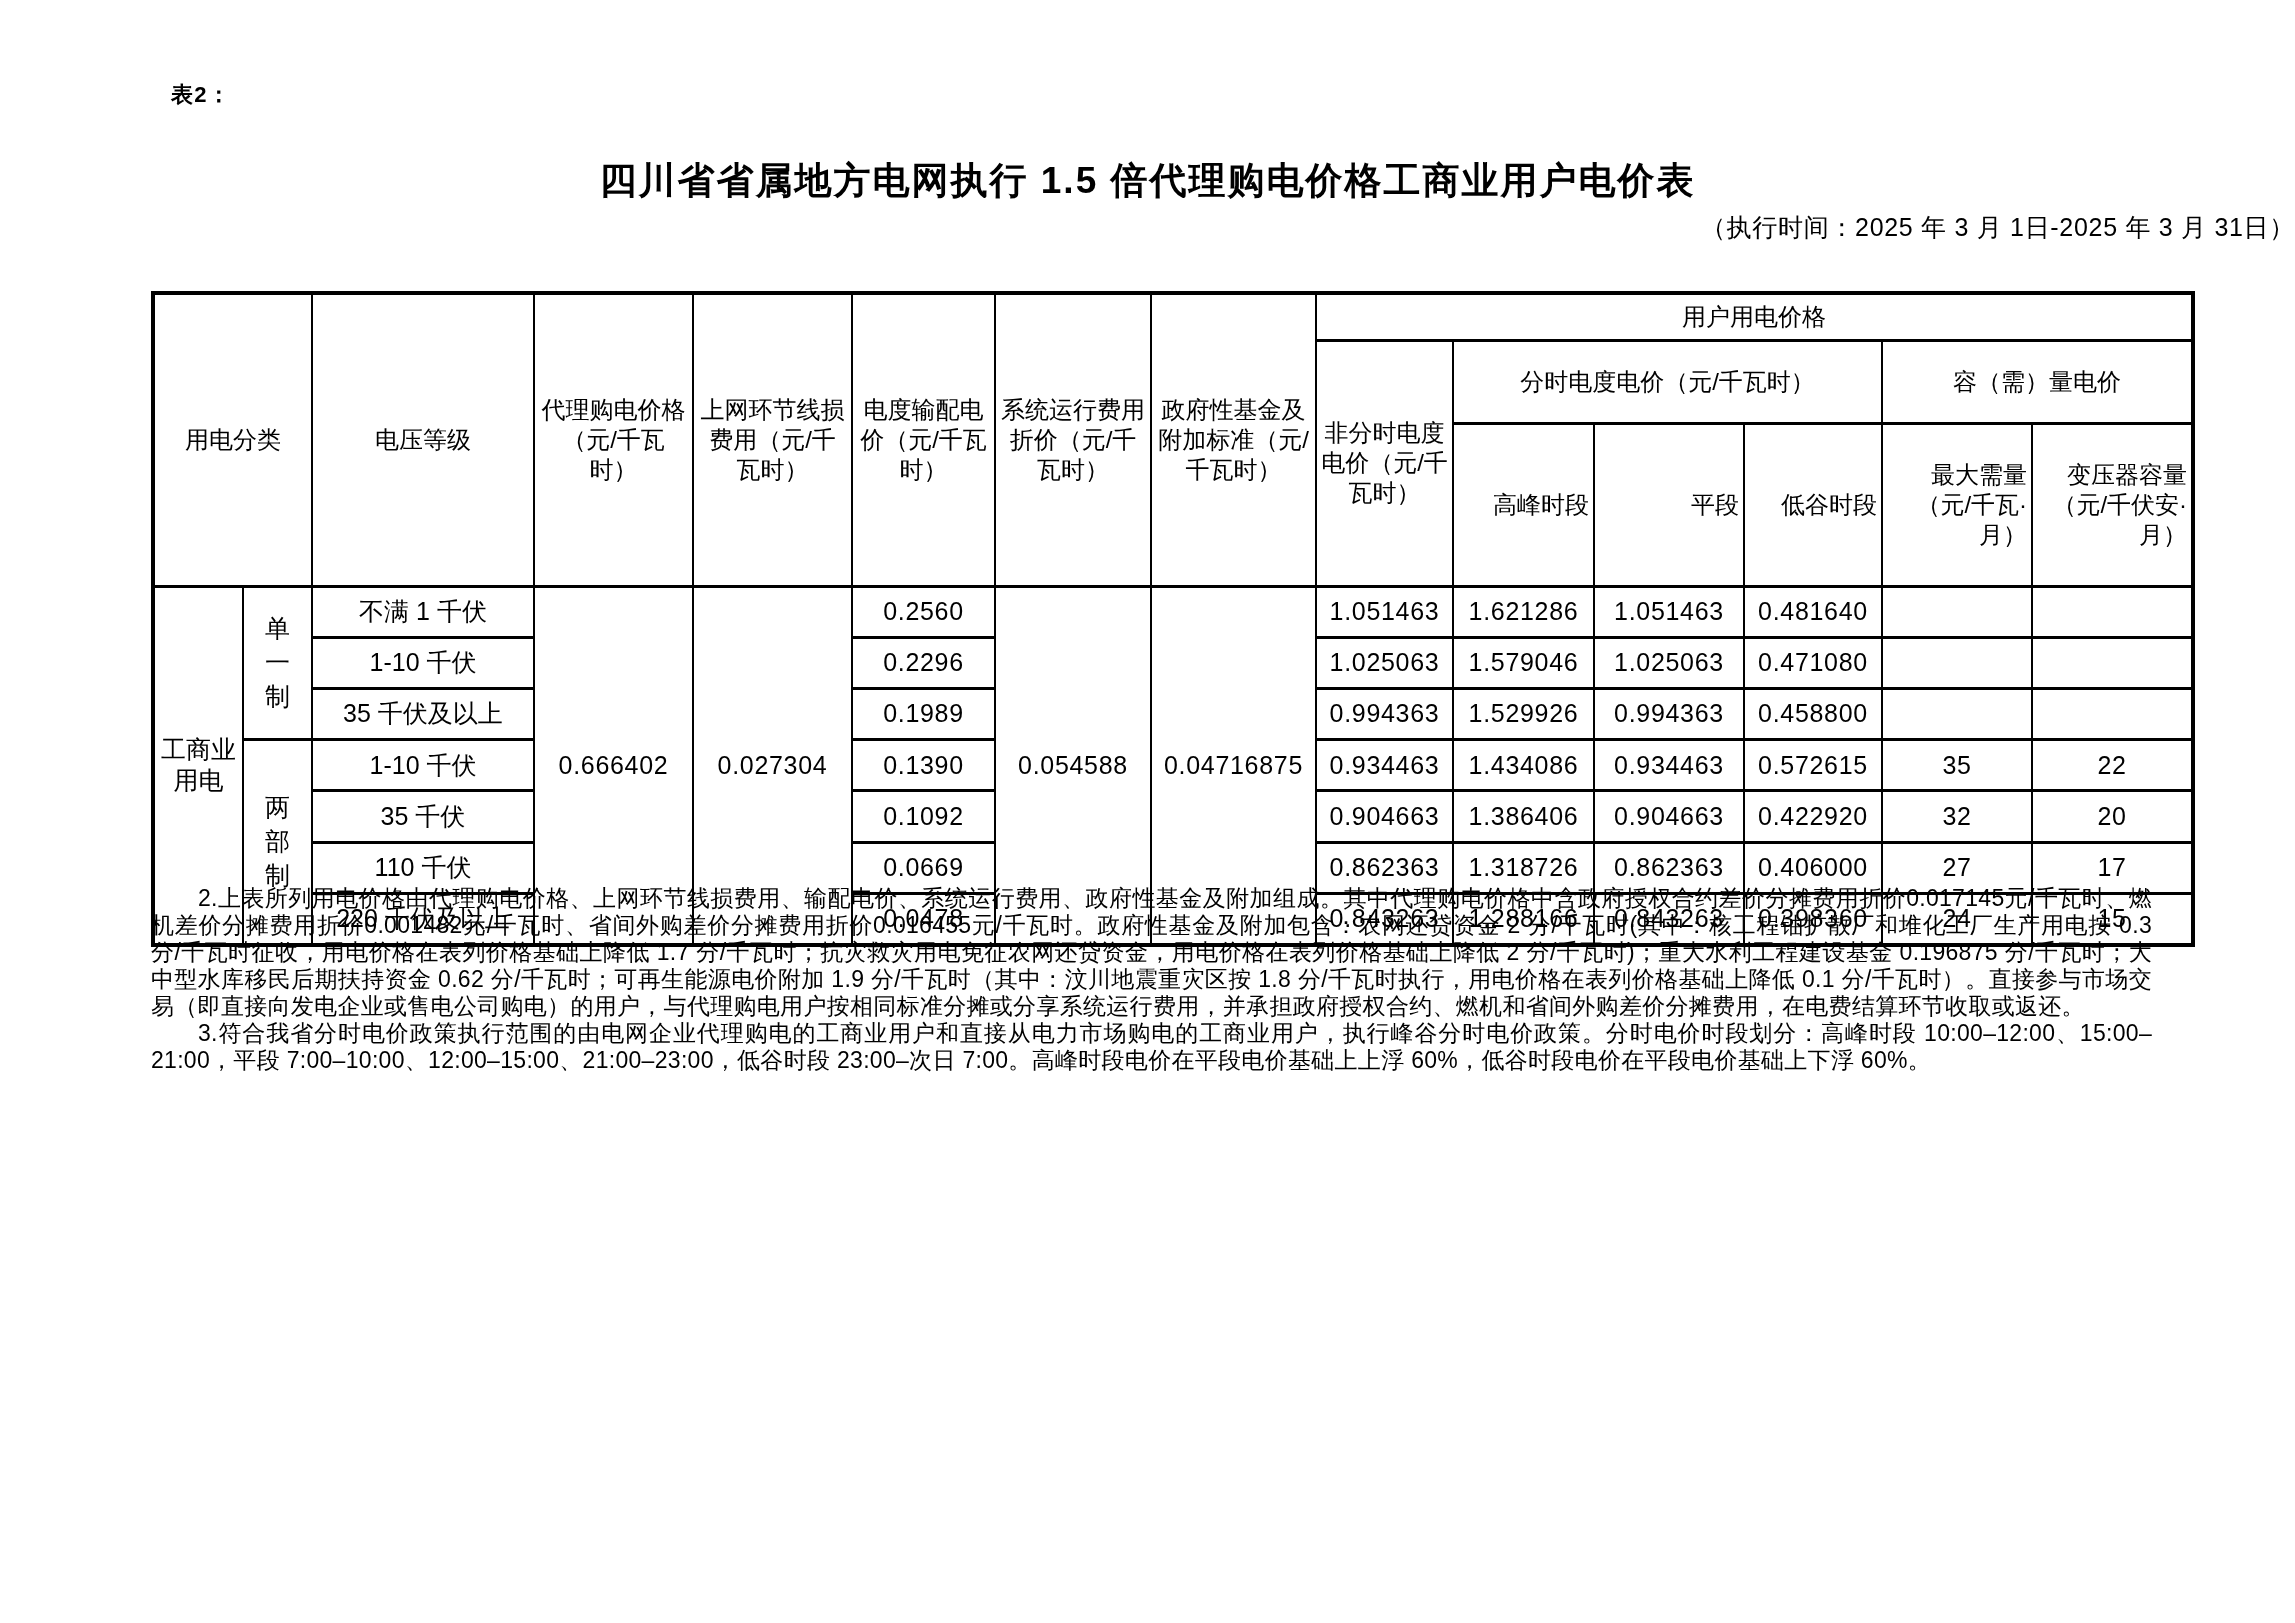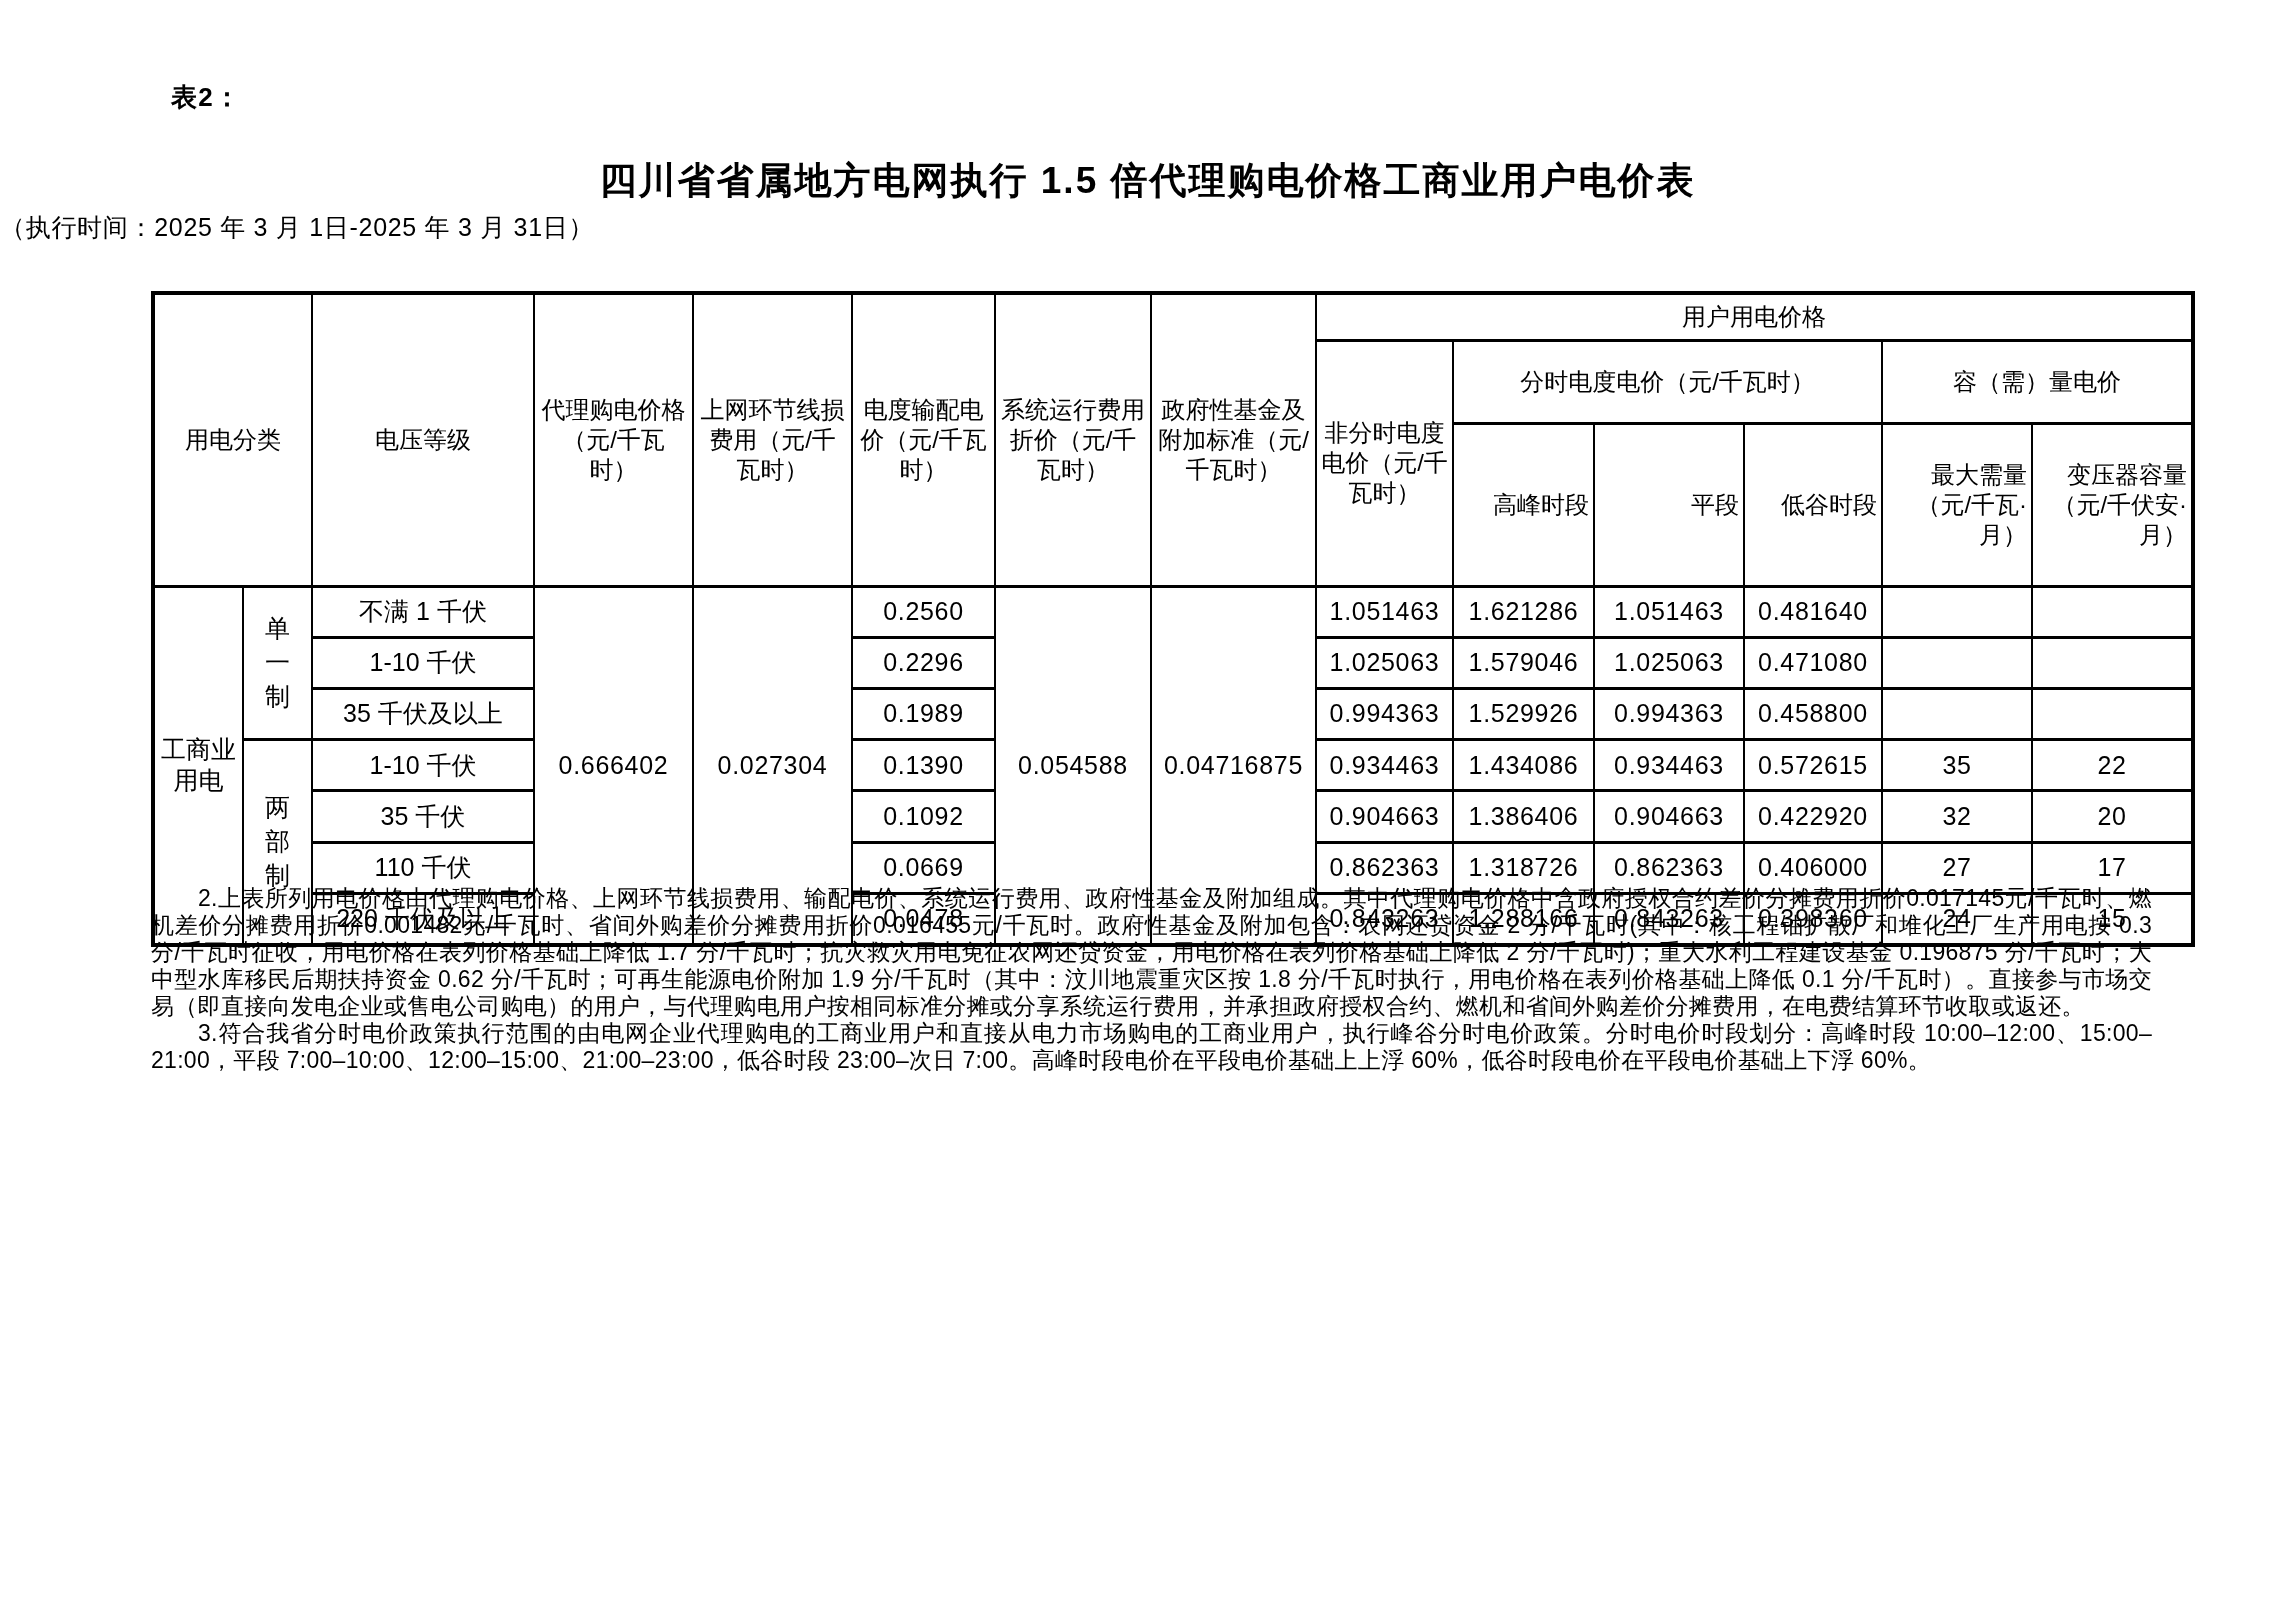--- a/index.html
+++ b/index.html
@@ -4,29 +4,29 @@
 <style>
   html,body{margin:0;padding:0;}
   body{
     width:2295px;height:1623px;background:#ffffff;color:#000;
     font-family:"Liberation Sans", sans-serif;
     -webkit-font-smoothing:antialiased;
   }
   .sheet{position:relative;width:2295px;height:1623px;overflow:hidden;}
   .table-label{
     position:absolute;left:171px;top:80px;
-    font-size:26px;font-weight:bold;letter-spacing:1.3px;
+    font-size:22px;font-weight:bold;letter-spacing:1.3px;
   }
   .doc-title{
     position:absolute;left:0;top:156px;width:100%;
     text-align:center;font-size:37px;font-weight:bold;letter-spacing:2px;
   }
   .doc-subtitle{
     position:absolute;left:0;top:211px;width:100%;
-    text-align:left;font-size:25px;font-weight:normal;letter-spacing:0.7px;
+    text-align:right;font-size:25px;font-weight:normal;letter-spacing:0.7px;
   }
   table.price-table{
     position:absolute;left:151px;top:291px;
     width:2002px;table-layout:fixed;
     border-collapse:collapse;border:4.6px solid #000;
     background:#fff;
   }
   .price-table th,.price-table td{
     border:solid #000;border-width:3.3px 2px;
     text-align:center;vertical-align:middle;

